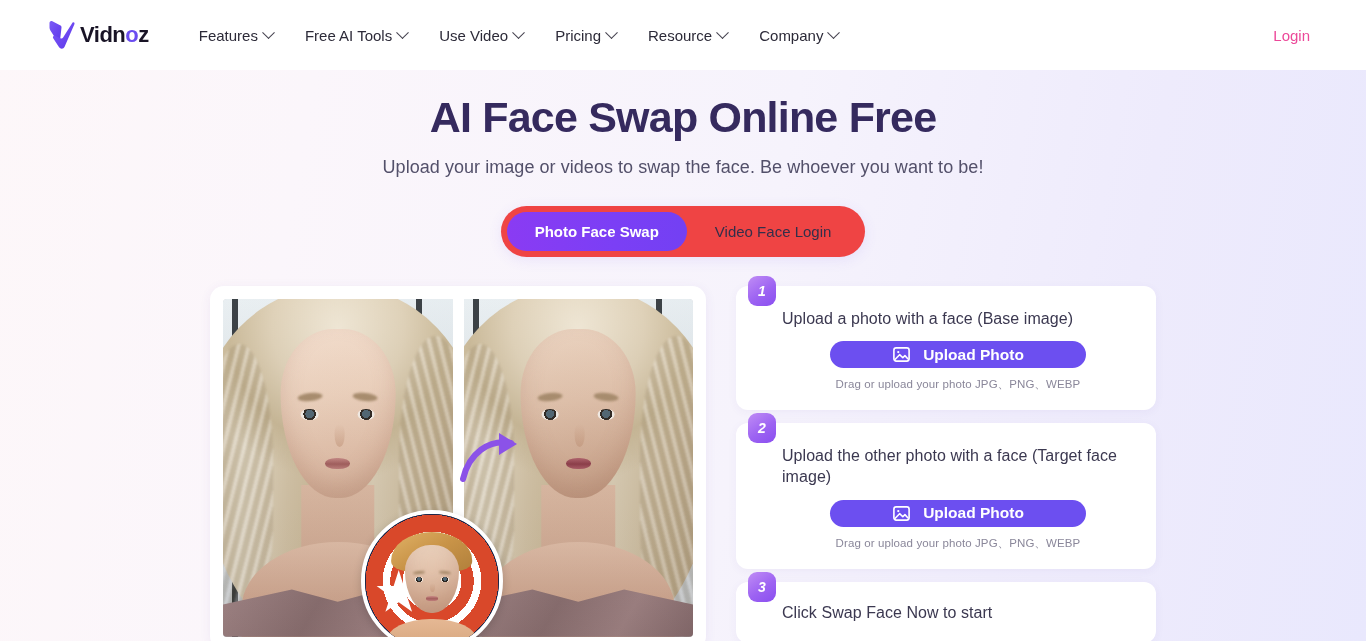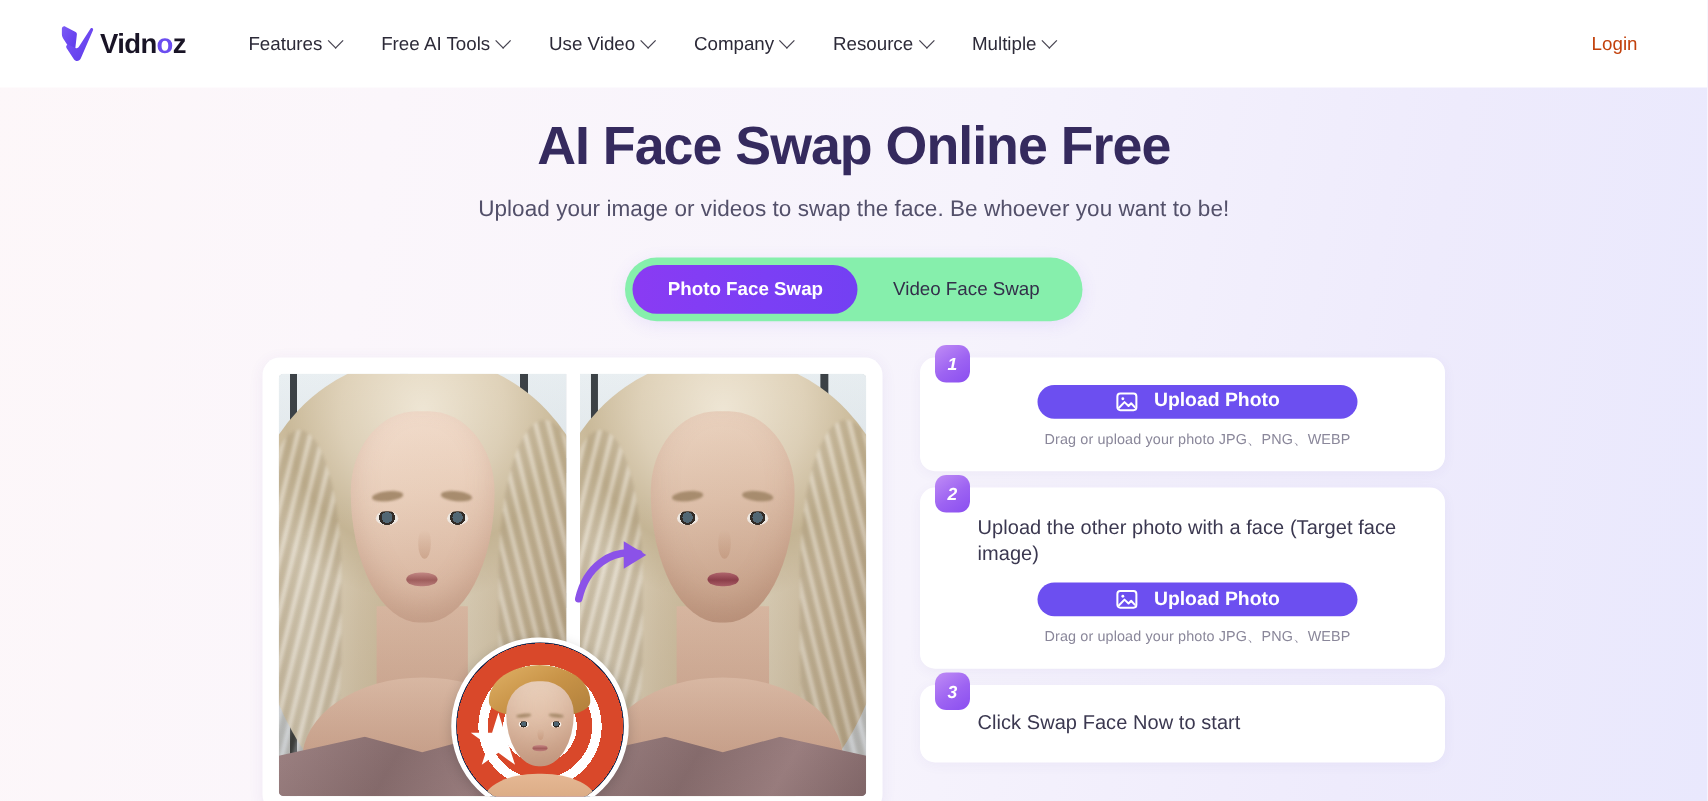--- a/index.html
+++ b/index.html
@@ -69,21 +69,21 @@
   }
 
   .header-right {
     margin-left: auto;
     display: flex;
     align-items: center;
     gap: 26px;
   }
   .login-link {
     font-size: 15px;
-    color: #c2410c;
+    color: #ec4899;
     cursor: pointer;
     white-space: nowrap;
   }
   .cta-btn {
     background: #6c4ff0;
     color: #fff;
     border: none;
     border-radius: 24px;
     height: 44px;
     padding: 0 26px;
@@ -118,21 +118,21 @@
     letter-spacing: 0.05px;
   }
 
   
   .tabs-wrap {
     display: flex;
     justify-content: center;
     margin-top: 28px;
   }
   .tabs {
-    background: #86efac;
+    background: #ef4444;
     border-radius: 26px;
     padding: 6px;
     display: flex;
     align-items: center;
     gap: 0;
     box-shadow: 0 3px 14px rgba(108, 79, 240, 0.10);
   }
   .tab {
     font-size: 15px;
     color: #332f4a;
@@ -483,47 +483,47 @@
     </div>
     <div class="nav-item">
       <span>Free AI Tools</span>
       <span class="chev"></span>
     </div>
     <div class="nav-item">
       <span>Use Video</span>
       <span class="chev"></span>
     </div>
     <div class="nav-item">
-      <span>Company</span>
+      <span>Pricing</span>
       <span class="chev"></span>
     </div>
     <div class="nav-item">
       <span>Resource</span>
       <span class="chev"></span>
     </div>
     <div class="nav-item">
-      <span>Multiple</span>
+      <span>Company</span>
       <span class="chev"></span>
     </div>
   </nav>
 
   <div class="header-right">
     <span class="login-link">Login</span>
   </div>
 </div>
 
 <div class="hero">
   <h1 class="hero-title">AI Face Swap Online Free</h1>
   <p class="hero-sub">Upload your image or videos to swap the face. Be whoever you want to be!</p>
 </div>
 
 <div class="tabs-wrap">
   <div class="tabs">
     <div class="tab active">Photo Face Swap</div>
-    <div class="tab">Video Face Swap</div>
+    <div class="tab">Video Face Login</div>
   </div>
 </div>
 
 <div class="content">
 
   <div class="preview">
     <div class="preview-inner">
 
       <div class="photo">
         <div class="win"></div>
@@ -579,20 +579,21 @@
         <path d="M40 2 L58 13 L40 24 Z" fill="#8b52e8"></path>
       </svg>
 
     </div>
   </div>
 
   <div class="steps">
 
     <div class="step-card">
       <div class="step-badge">1</div>
+      <div class="step-title">Upload a photo with a face (Base image)</div>
       <button class="upload-btn">
         <svg width="19" height="19" viewBox="0 0 20 20">
           <rect x="2" y="3" width="16" height="14" rx="2.4" fill="none" stroke="#ffffff" stroke-width="1.7"></rect>
           <circle cx="6.6" cy="7.4" r="1.2" fill="#ffffff"></circle>
           <path d="M3.4 15 L8 10.2 L11.4 13.4 L13.6 11.2 L16.6 14.4" fill="none" stroke="#ffffff" stroke-width="1.7" stroke-linejoin="round" stroke-linecap="round"></path>
         </svg>
         <span>Upload Photo</span>
       </button>
       <div class="hint">Drag or upload your photo JPG、PNG、WEBP</div>
     </div>

